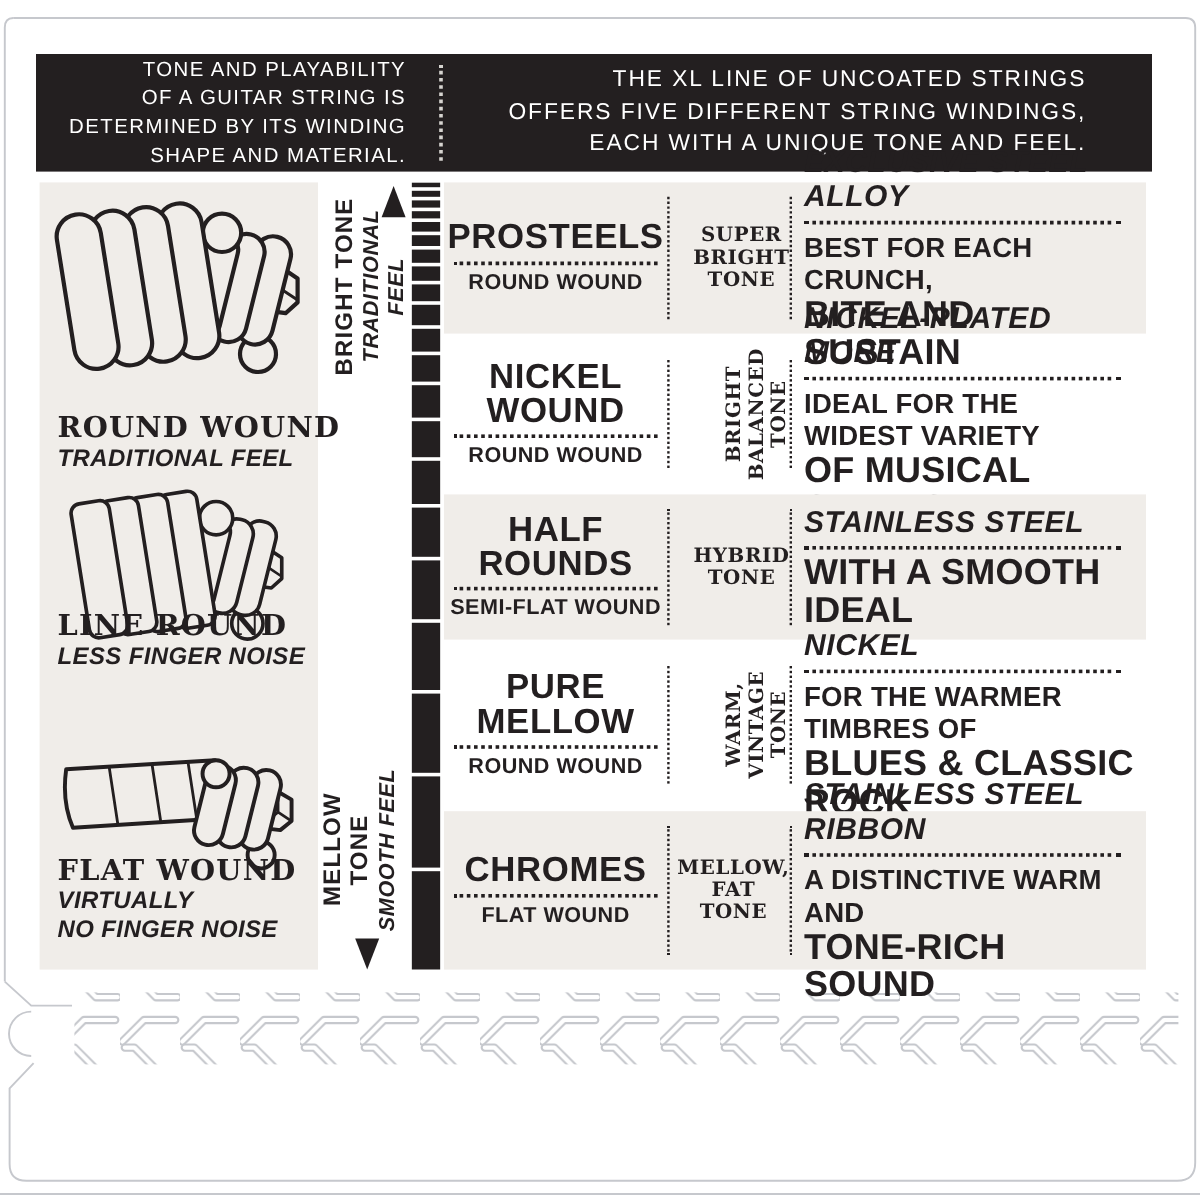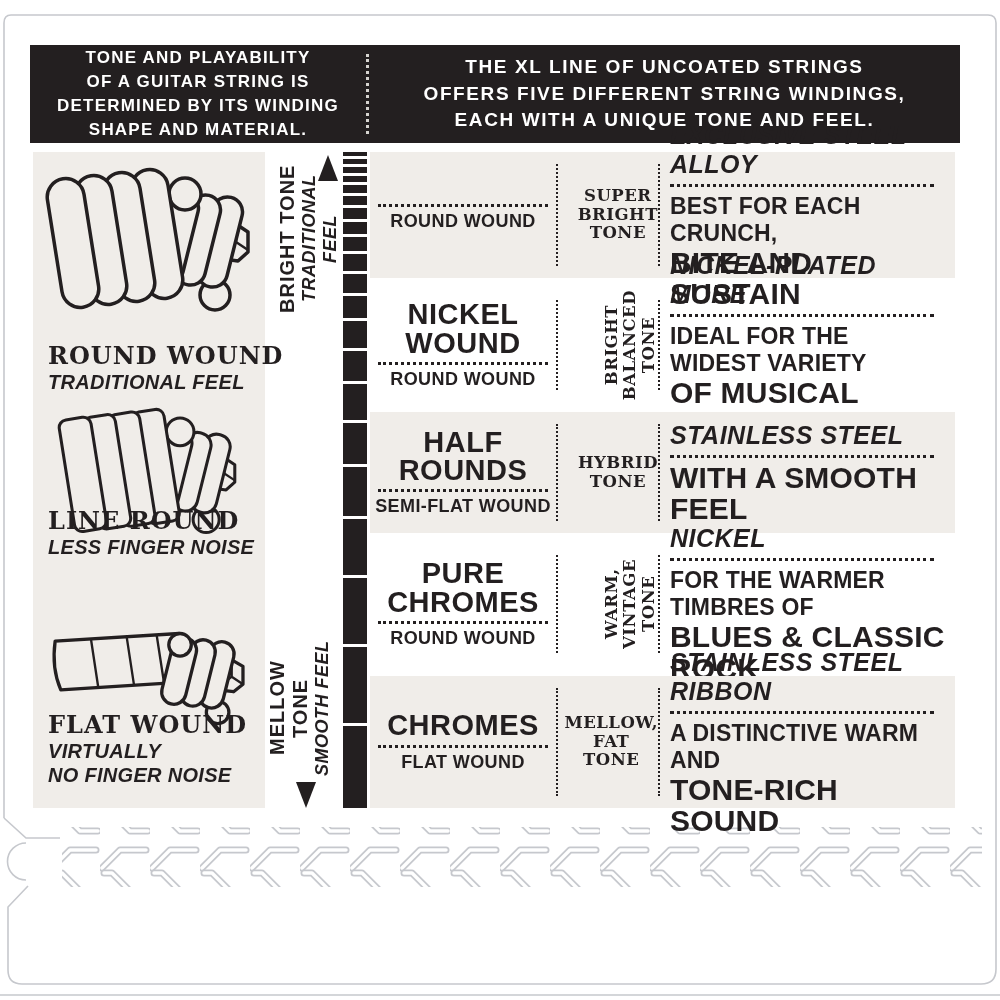--- a/index.html
+++ b/index.html
@@ -8,22 +8,22 @@
     --diecut:#c6c8cd;
   }
   html,body{margin:0;padding:0;background:#fff;}
   .page{position:relative;width:1000px;height:1000px;background:#fff;overflow:hidden;
         font-family:"Liberation Sans",sans-serif;color:var(--ink);}
   svg.diecut{position:absolute;left:0;top:0;z-index:0;}
 
   
   .hbar{position:absolute;left:30px;top:45px;width:930px;height:98px;background:var(--ink);
         display:flex;color:#fff;z-index:2;}
-  .hcell{display:flex;align-items:center;justify-content:center;text-align:center;
-         font-weight:bold;white-space:pre-line;}
+  .hcell{display:flex;align-items:center;justify-content:center;text-align:right;
+         font-weight:normal;white-space:pre-line;}
   .hleft{width:336px;font-size:17px;letter-spacing:1.2px;line-height:1.4;}
   .hdivider{align-self:center;height:80px;border-left:3px dotted #d6d4d0;}
   .hright{flex:1;font-size:19px;letter-spacing:1.6px;line-height:1.42;}
 
   
   .panel{position:absolute;left:33px;top:152px;width:232px;height:656px;background:var(--panel);}
   .wlabel{position:absolute;left:48px;z-index:2;}
   .wname{font-family:"DejaVu Serif",serif;font-weight:bold;font-size:24px;letter-spacing:1px;}
   .wtrait{font-style:italic;font-weight:bold;font-size:20px;letter-spacing:.3px;line-height:1.22;
           white-space:pre-line;}
@@ -195,20 +195,21 @@
       <div class="seg" style="height: 41.5px;"></div>
       <div class="seg" style="height: 48.4px;"></div>
       <div class="seg" style="height: 56.3px;"></div>
       <div class="seg" style="height: 65.6px;"></div>
       <div class="seg" style="height: 76.5px;"></div>
       <div class="seg" style="height: 89.1px;"></div>
     </div>
 
   <div class="row r0 beige">
     <div class="cellA">
+      <div class="sname pre">PROSTEELS</div>
       <div class="drule"></div>
       <div class="swind">ROUND WOUND</div>
     </div>
     <div class="cellB">
       <div class="tonetext pre">SUPER
 BRIGHT
 TONE</div>
     </div>
     <div class="cellC">
       <div class="smat">EXCLUSIVE STEEL ALLOY</div>
@@ -245,28 +246,28 @@
       <div class="drule"></div>
       <div class="swind">SEMI-FLAT WOUND</div>
     </div>
     <div class="cellB">
       <div class="tonetext pre">HYBRID
 TONE</div>
     </div>
     <div class="cellC">
       <div class="smat">STAINLESS STEEL</div>
       <div class="drule"></div>
-      <div class="sdesc2">WITH A SMOOTH FEEL</div>
+      <div class="sdesc2">WITH A SMOOTH IDEAL</div>
     </div>
   </div>
 
   <div class="row r3">
     <div class="cellA">
       <div class="sname pre">PURE
-CHROMES</div>
+MELLOW</div>
       <div class="drule"></div>
       <div class="swind">ROUND WOUND</div>
     </div>
     <div class="cellB vert">
       <div class="tonetext pre">WARM,
 VINTAGE
 TONE</div>
     </div>
     <div class="cellC">
       <div class="smat">NICKEL</div>

